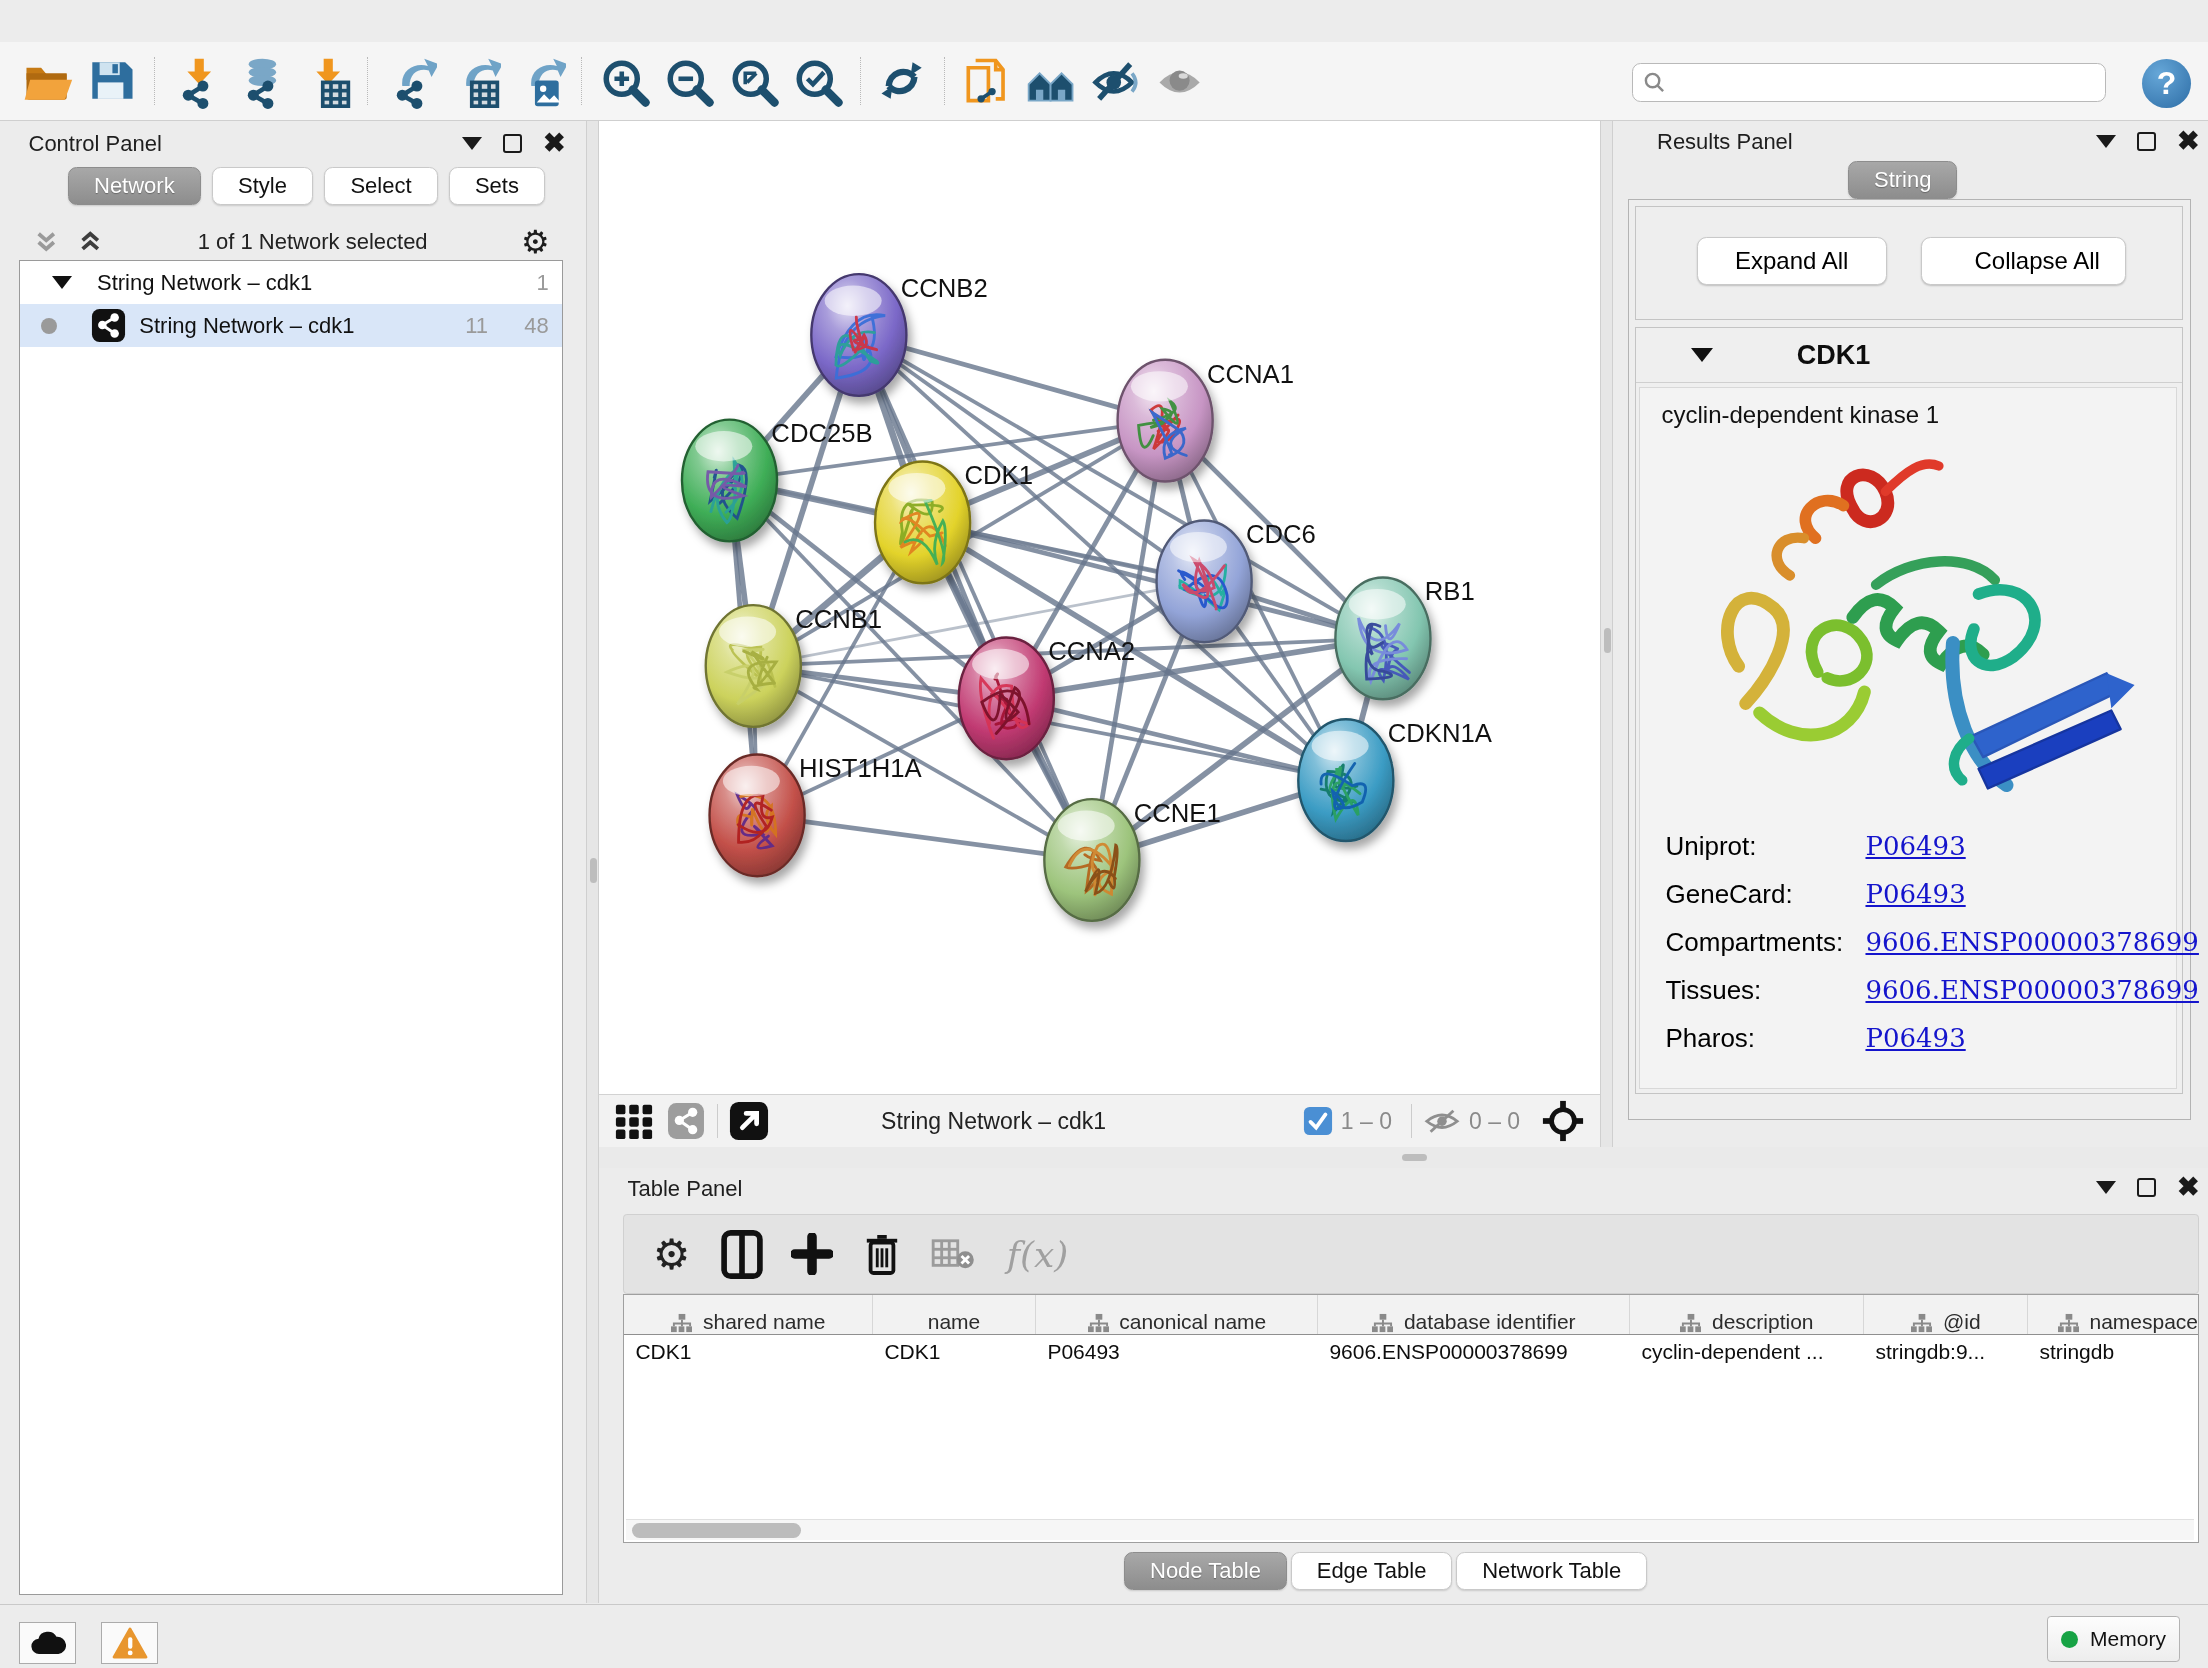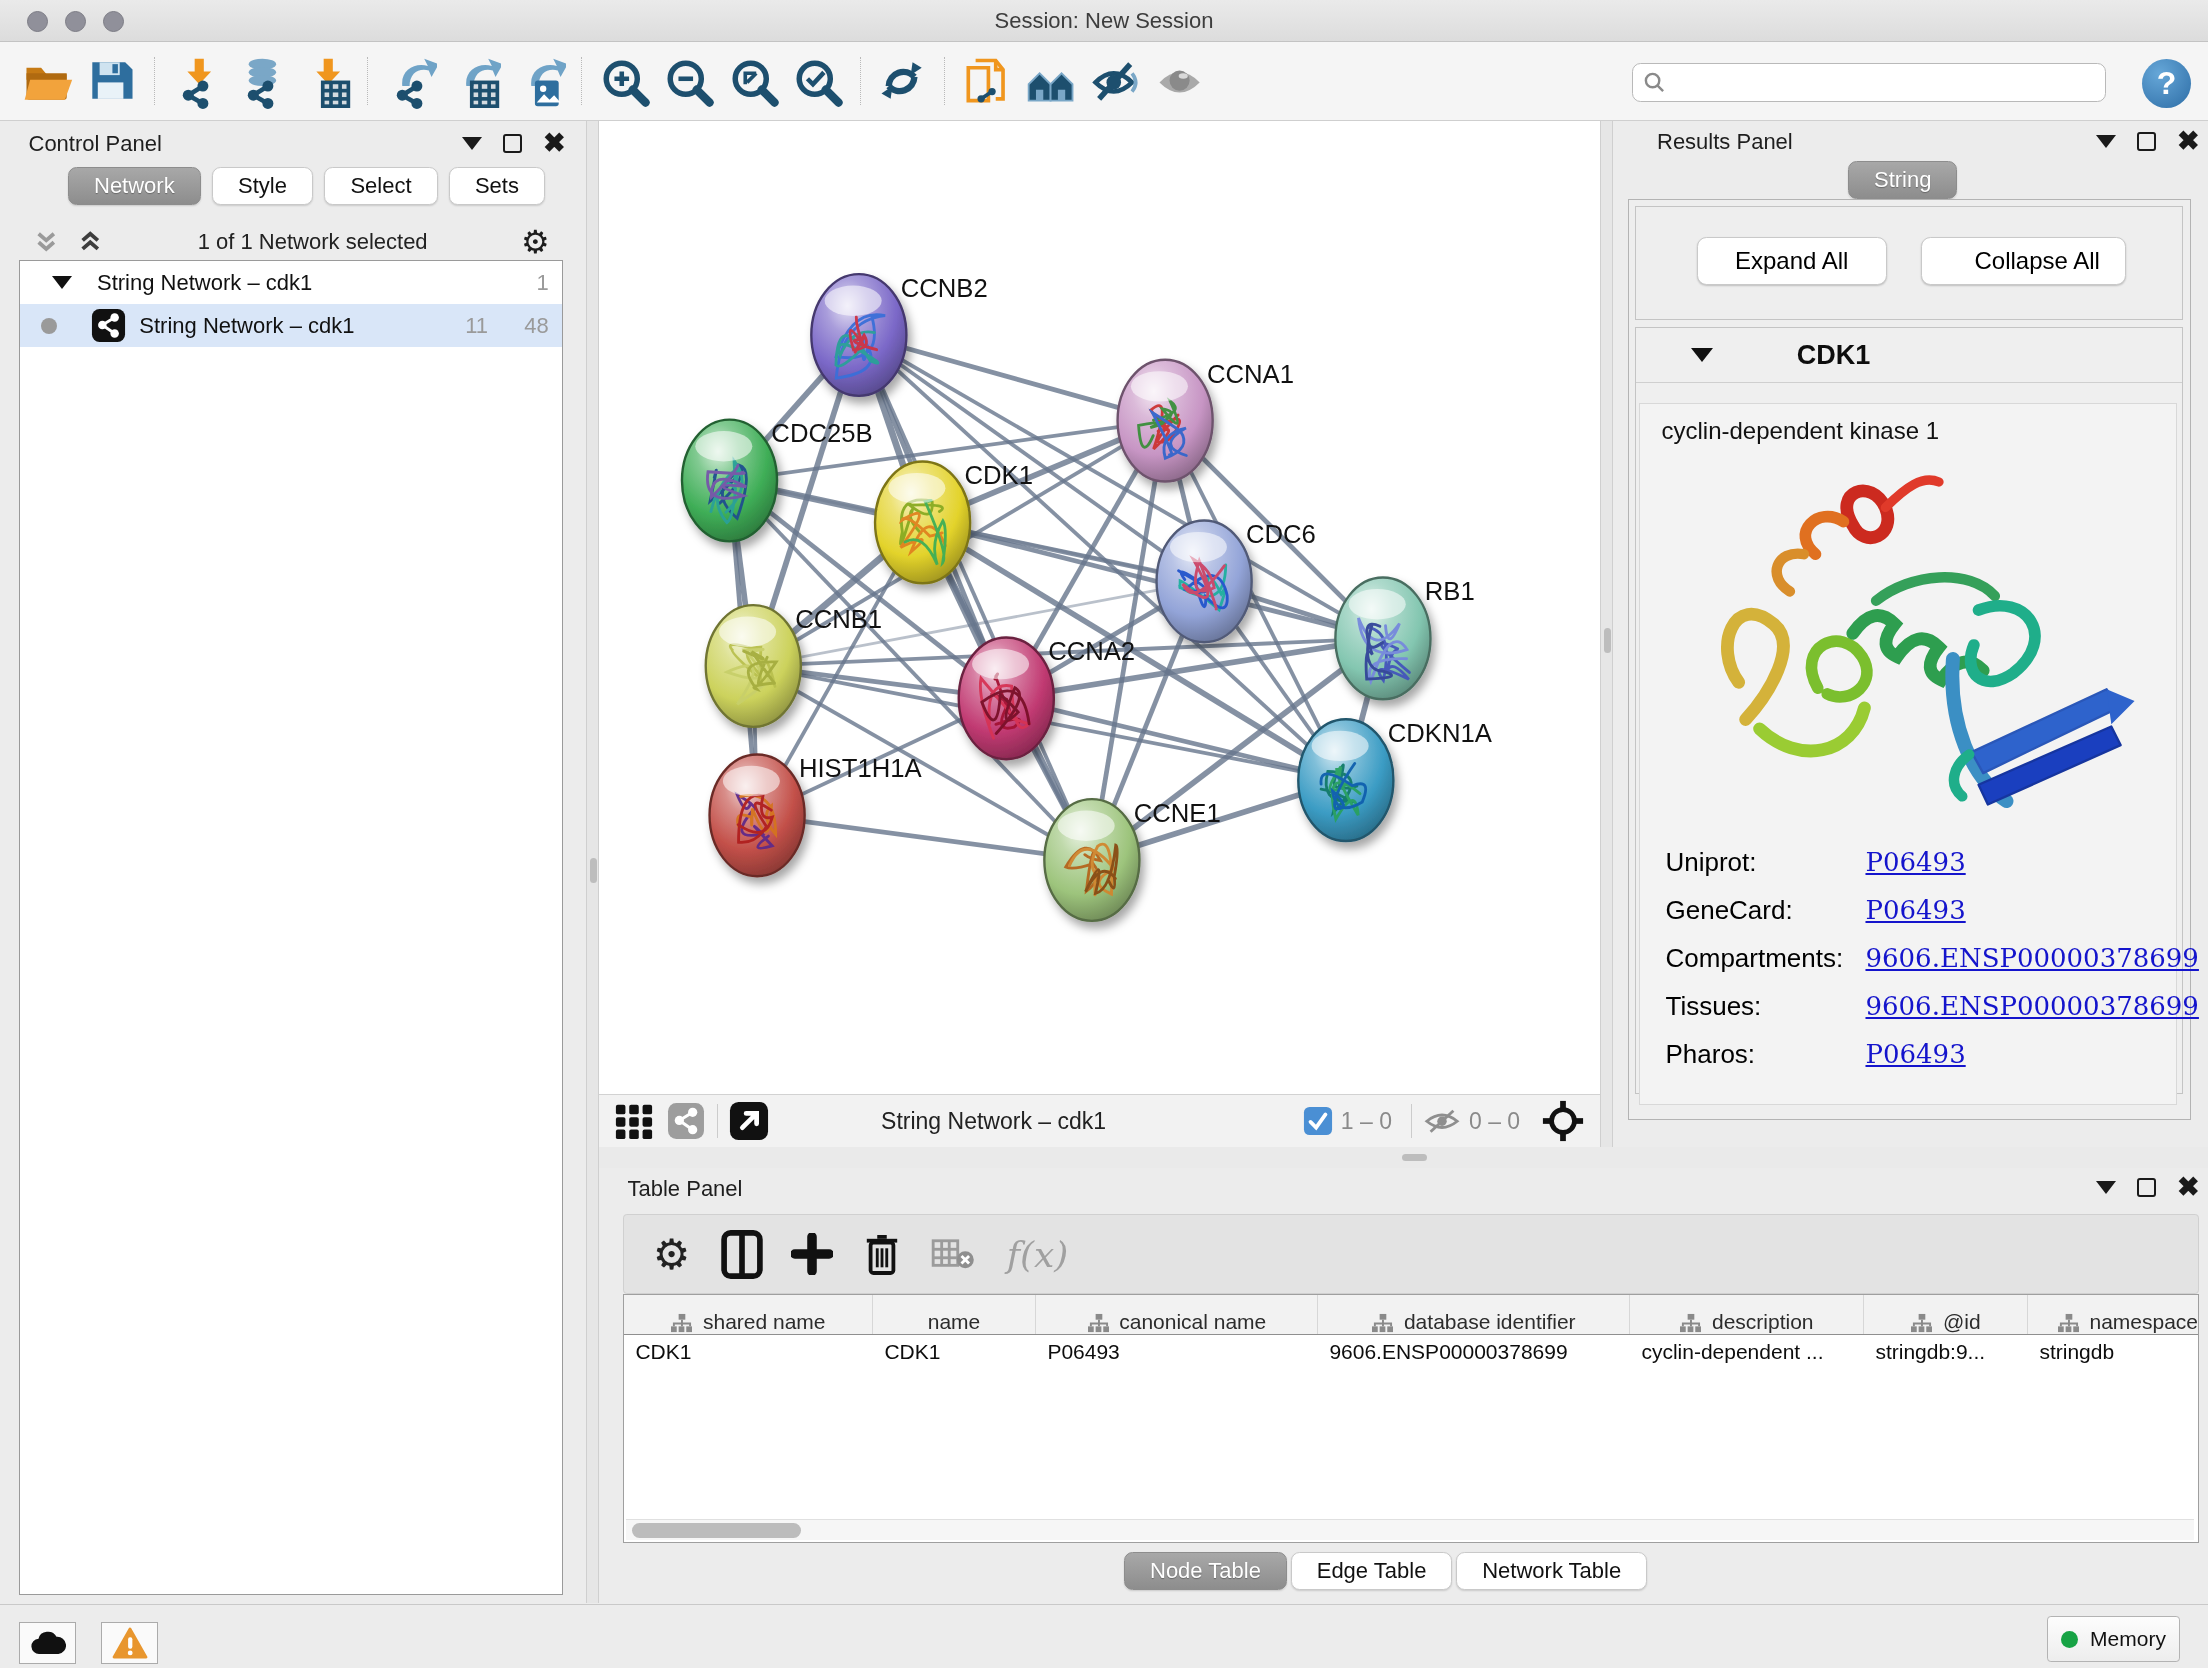--- a/index.html
+++ b/index.html
@@ -66,21 +66,21 @@
   #rp-title{position:absolute;left:44px;top:7.6px;}
   #rp-tab{position:absolute;left:235px;top:40px;}
   #rp-outer{position:absolute;left:15px;top:78px;width:563px;height:921px;border:1.9px solid #b3b3b3;background:#eee;}
   #rp-btnbox{position:absolute;left:5.7px;top:5.7px;width:548px;height:114px;border:1.9px solid #c4c4c4;}
   .rp-btn{position:absolute;top:30px;height:48px;border:1.9px solid #c9c9c9;border-radius:9.5px;background:#fff;
     font-size:24px;display:flex;align-items:center;justify-content:center;box-shadow:0 1px 1.9px rgba(0,0,0,.2);}
   #rp-section{position:absolute;left:5.7px;top:127px;width:548px;height:767px;border:1.9px solid #c4c4c4;background:#efefef;}
   #rp-sec-head{position:absolute;left:0;top:0;width:100%;height:55px;border-bottom:1.9px solid #cfcfcf;display:flex;align-items:center;}
   #rp-sec-arrow{margin-left:55px;width:0;height:0;border-left:11.4px solid transparent;border-right:11.4px solid transparent;border-top:14.3px solid #111;}
   #rp-sec-name{margin-left:84px;font-size:27px;font-weight:bold;color:#0d0d0d;}
-  #rp-sec-body{position:absolute;left:3.8px;top:59px;width:538px;height:702px;background:#f3f3f3;border:1px solid #d8d8d8;margin-top:16px;}
+  #rp-sec-body{position:absolute;left:3.8px;top:59px;width:538px;height:702px;background:#f3f3f3;border:1px solid #d8d8d8;}
   #rp-desc{position:absolute;left:21px;top:13.3px;font-size:24px;color:#111;}
   #protein-img{position:absolute;left:38px;top:57px;}
   #crosslinks{position:absolute;left:25px;top:426px;font-family:"DejaVu Serif",serif;}
   #cl-title{font-size:26px;font-weight:bold;color:#000;font-family:"DejaVu Serif",serif;}
   .cl-row{display:flex;margin-top:17px;}
   .cl-label{width:200px;font-size:26px;color:#000;font-family:Liberation Sans, sans-serif;}
   .cl-link{font-size:26px;color:#1414cc;text-decoration:underline;font-family:"DejaVu Serif",serif;}
 
   
   #table-panel{position:absolute;left:599px;top:1168px;width:1609px;height:435px;background:#ececec;}
@@ -104,26 +104,20 @@
     display:flex;align-items:center;justify-content:center;}
   #memory-btn{position:absolute;left:2047px;top:11.4px;width:133px;height:46px;background:linear-gradient(#fdfdfd,#ededed);
     border:1.9px solid #b3b3b3;border-radius:3.8px;display:flex;align-items:center;justify-content:center;gap:12px;font-size:21px;color:#111;}
   #mem-dot{width:17px;height:17px;border-radius:50%;background:#17a345;}
 </style>
 </head>
 <body>
 
 <div id="window">
 
-  <div id="titlebar">
-    <div class="traffic" style="left:27px"></div>
-    <div class="traffic" style="left:65px"></div>
-    <div class="traffic" style="left:103px"></div>
-    <div id="win-title">Session: New Session</div>
-  </div>
 
   <div id="toolbar">
     <div id="toolbar-icons" style="display:flex;align-items:center;">
         <div class="tbtn">
           <svg width="53" height="55" viewBox="0 0 58 58">
             <path d="M6 14 h16 l6 7 h22 v6 H6 Z" fill="#c67a14"></path>
             <path d="M6 20 h44 v26 a3 3 0 0 1 -3 3 H9 a3 3 0 0 1 -3 -3 Z" fill="#b06a10"></path>
             <path d="M10 27 h46 l-8 22 H4 Z" fill="#f2a33c"></path>
           </svg>
         </div>

